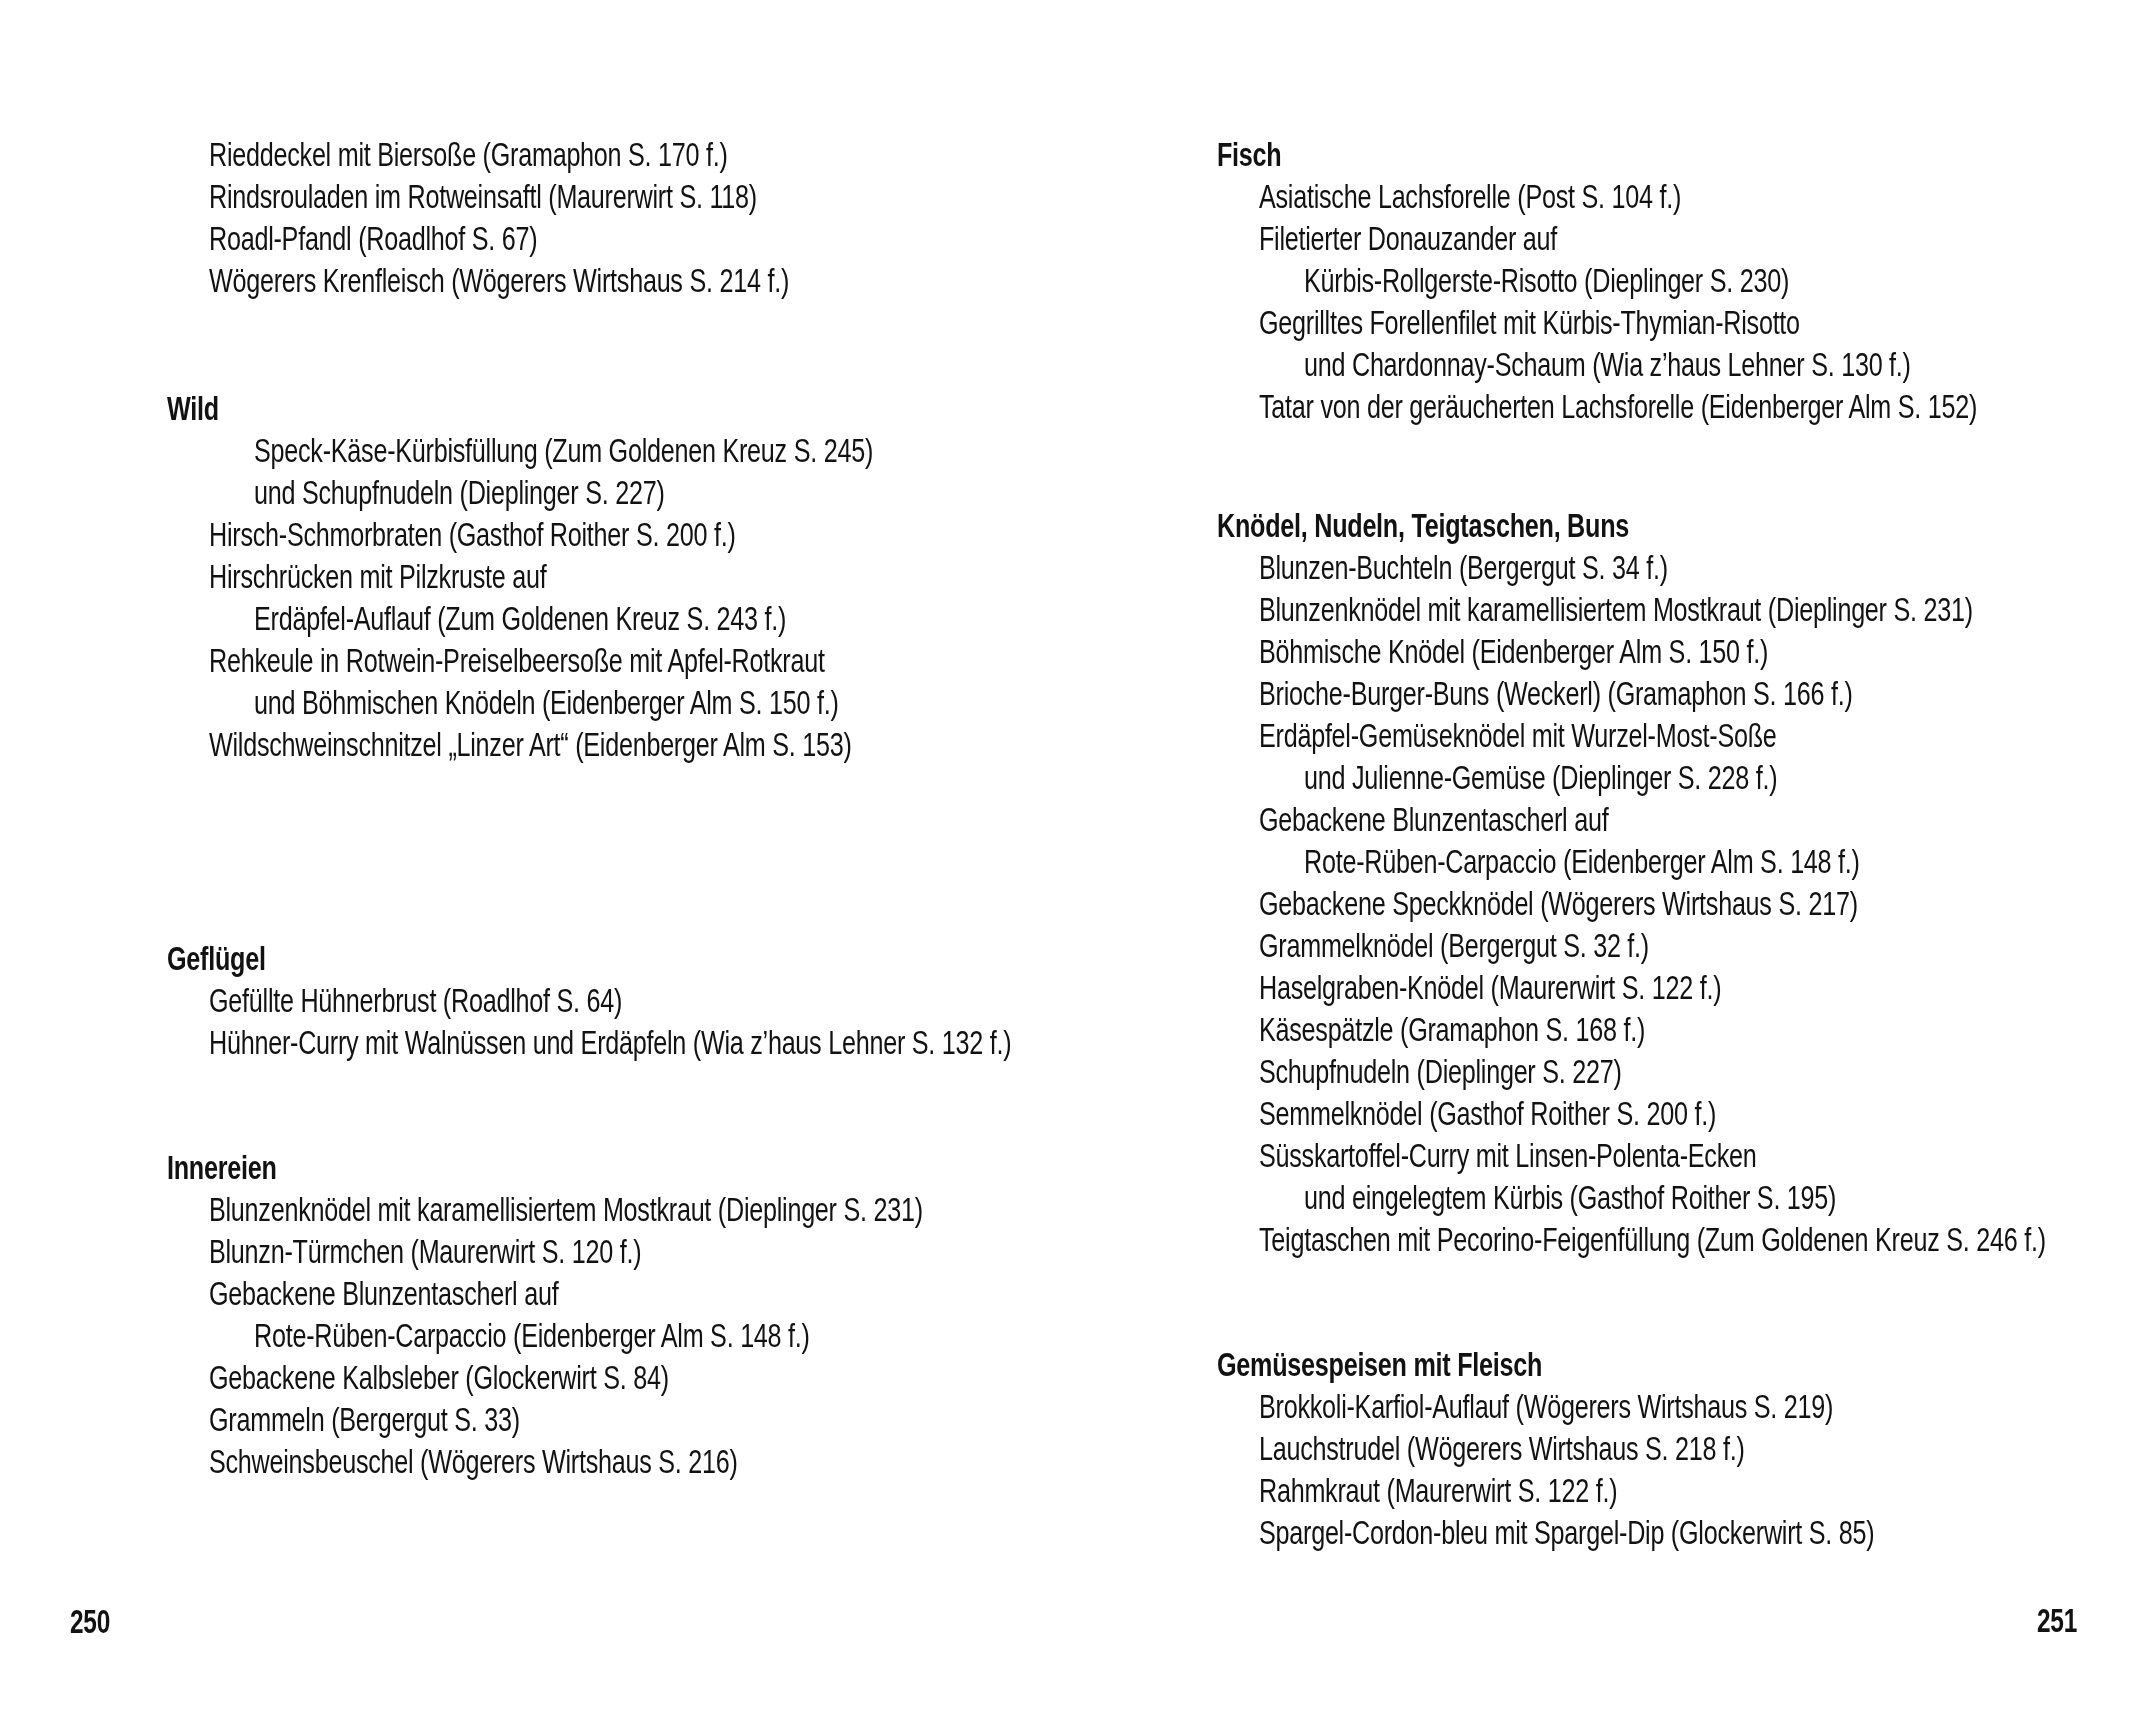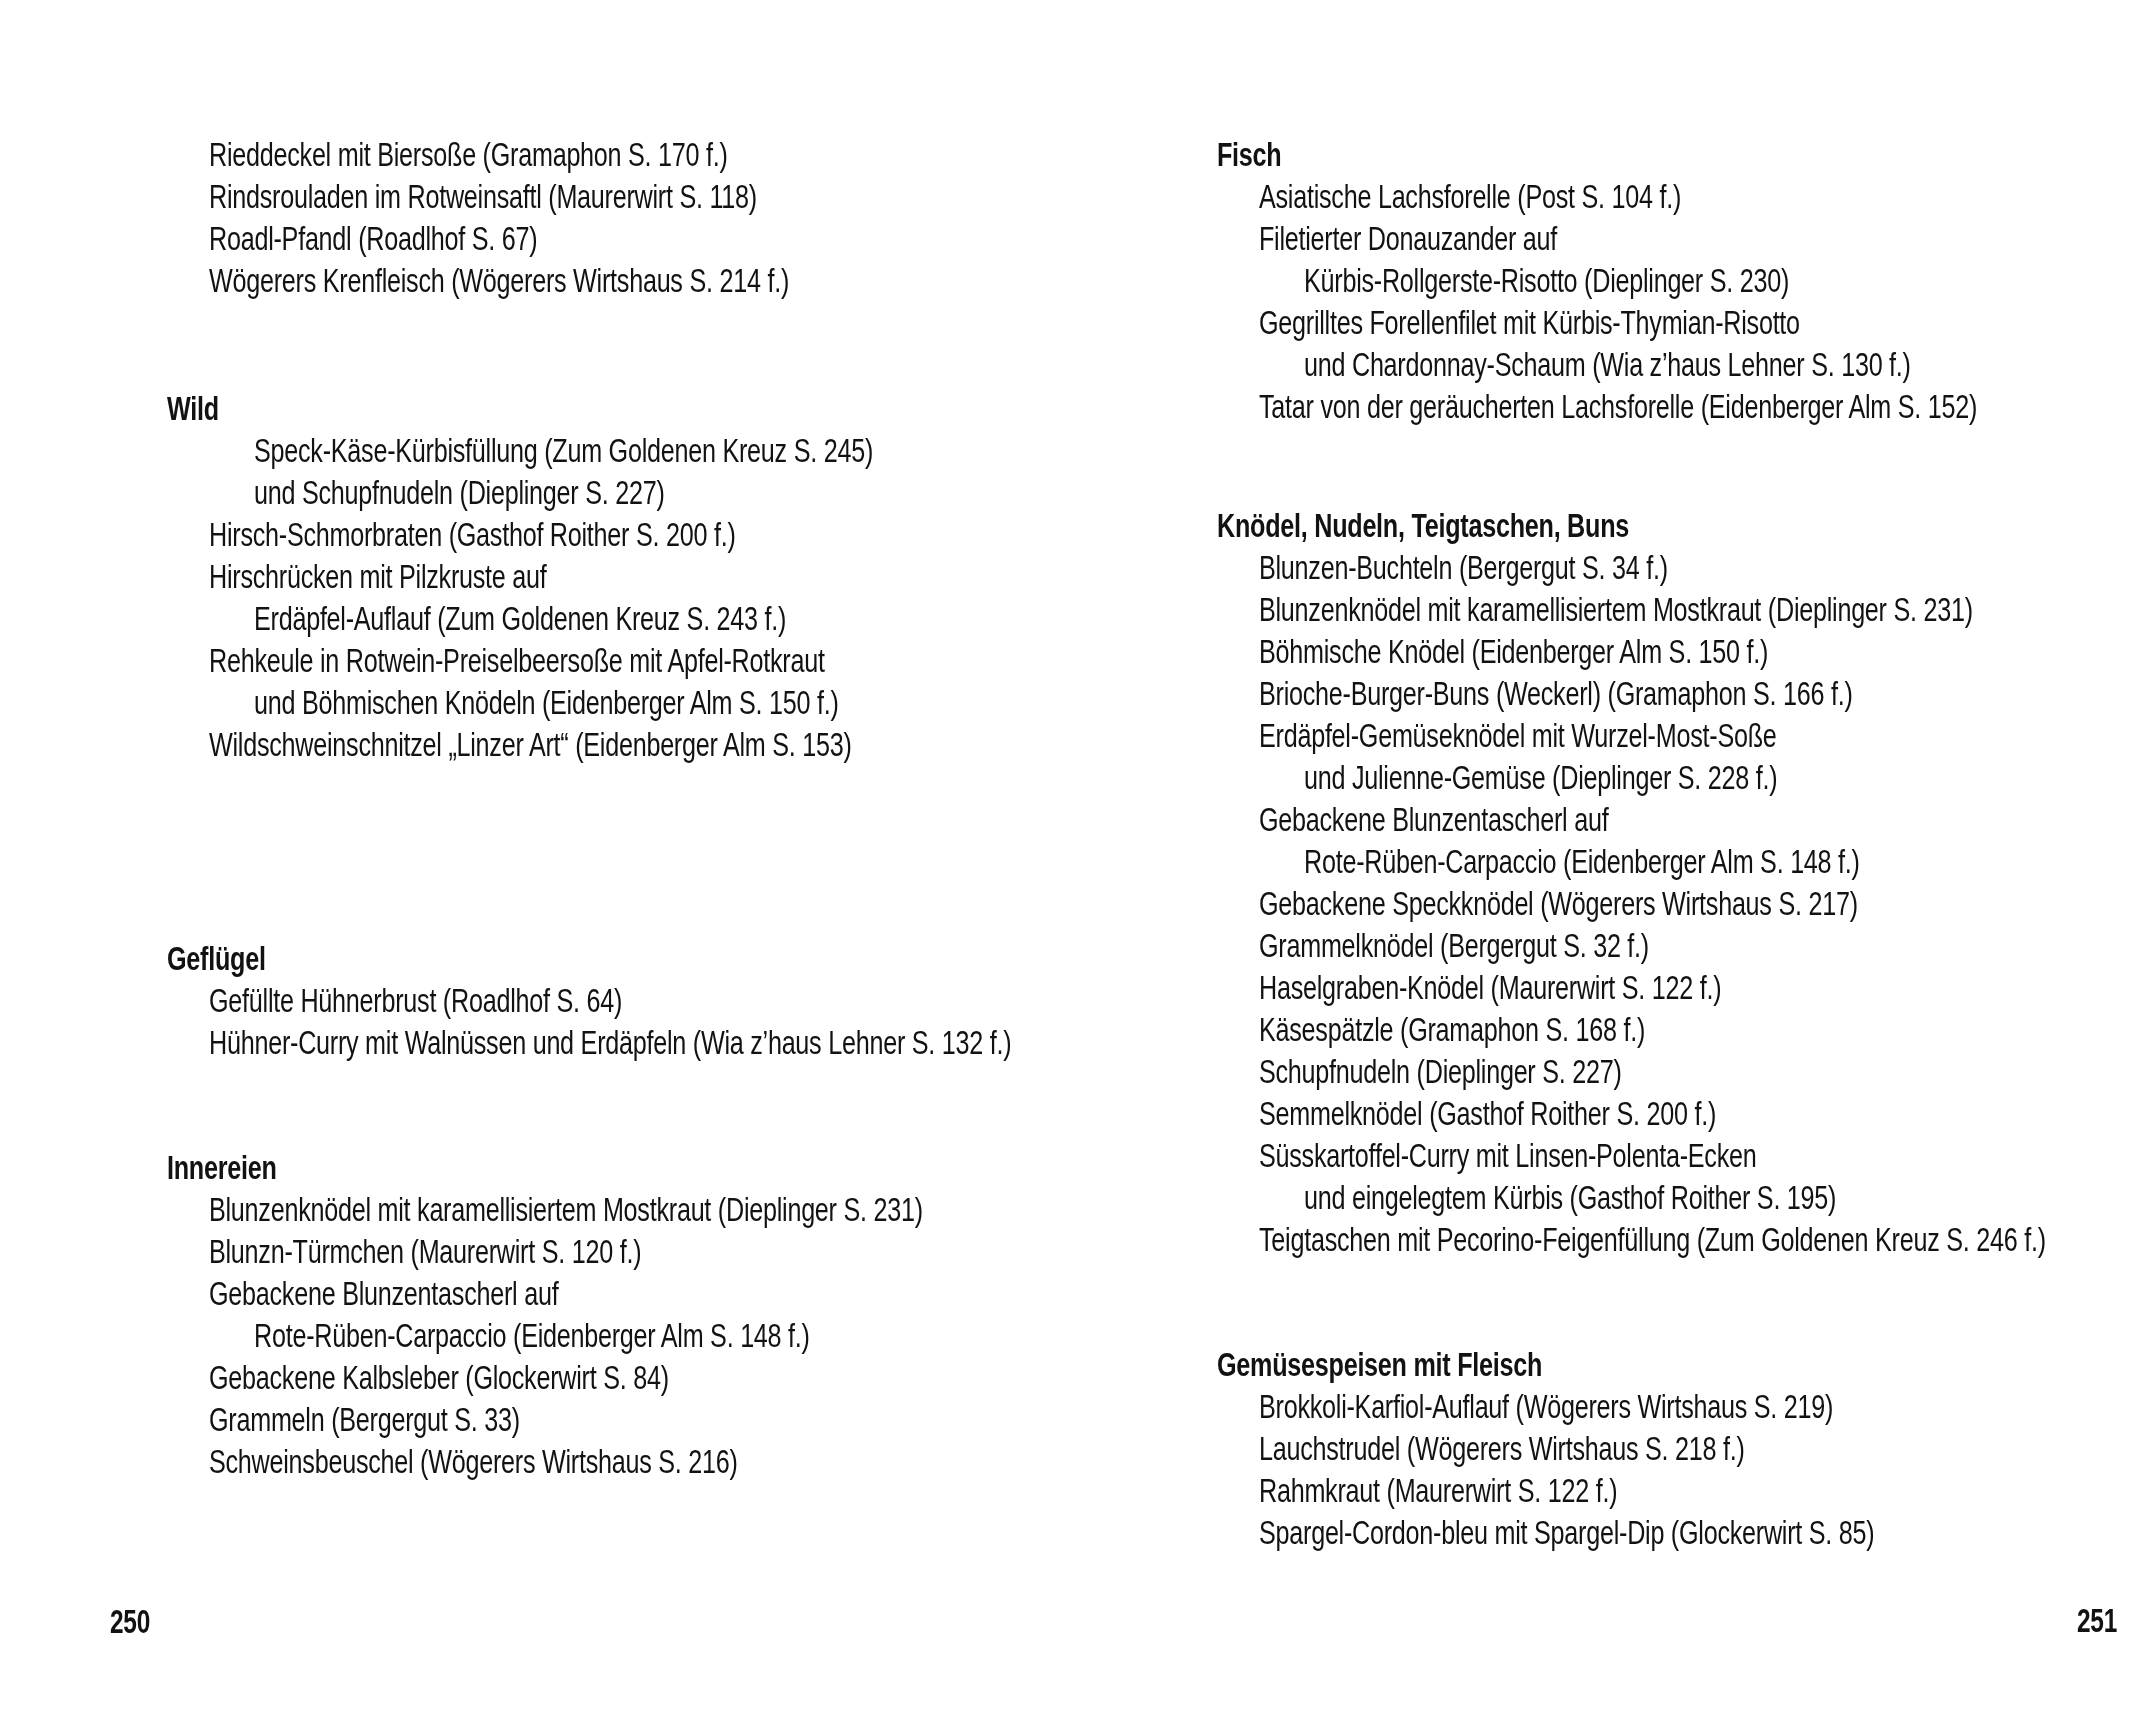--- a/index.html
+++ b/index.html
@@ -24,21 +24,21 @@
   .indent-1{padding-left:42px;}
   .indent-2{padding-left:87px;}
   .condense{
     display:inline-block;
     transform:scaleX(0.74);
     transform-origin:0 50%;
     letter-spacing:-0.01em;
   }
   .folio{
     position:absolute;height:42px;line-height:42px;
-    font-size:33px;font-weight:700;white-space:nowrap;margin-left:40px;
+    font-size:33px;font-weight:700;white-space:nowrap;
   }
   .folio-left{left:70px;top:1601px;}
   .folio-right{left:2037px;top:1600px;text-align:center;}
 </style>
 </head>
 <body>
 
 <div class="spread">
 
   <div class="page page-left">

